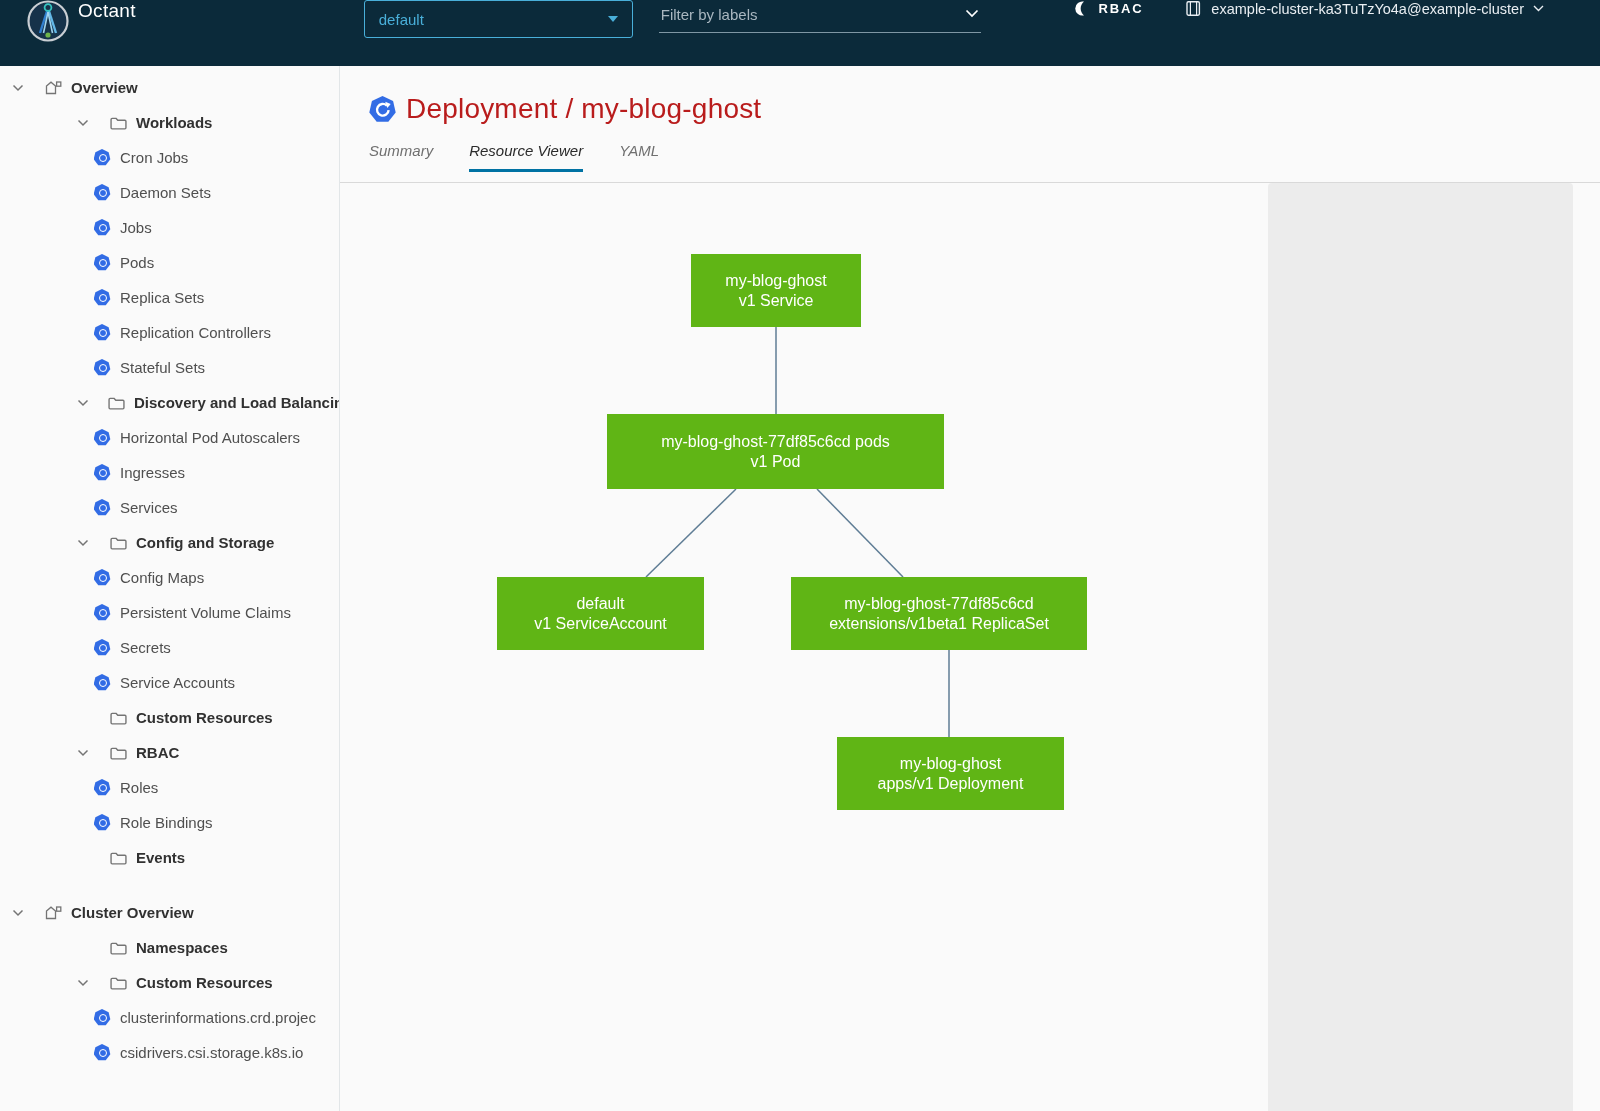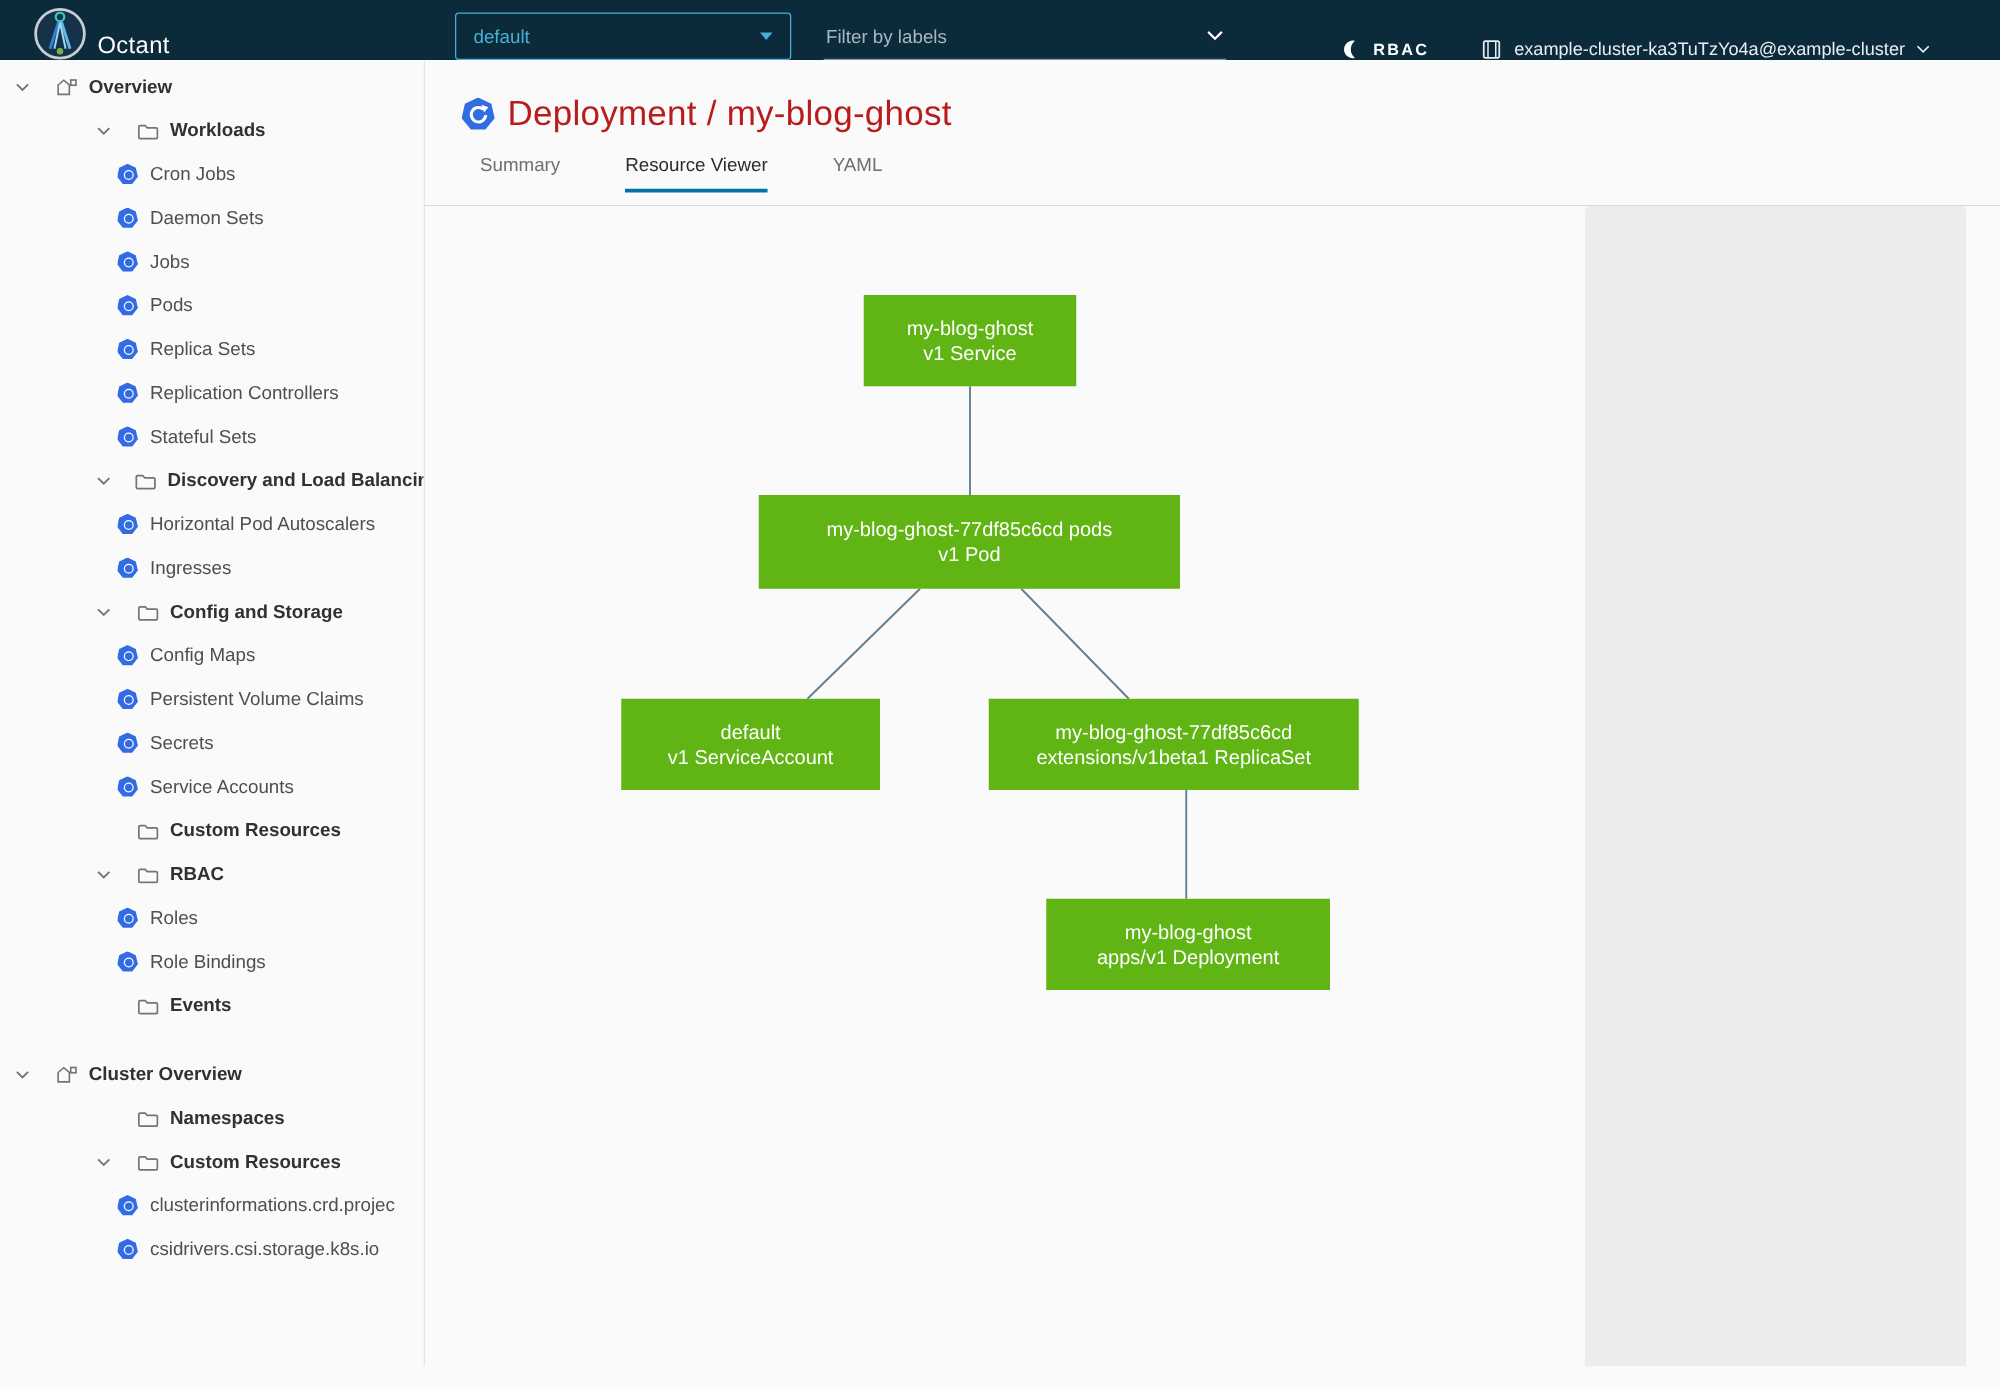--- a/index.html
+++ b/index.html
@@ -1,20 +1,20 @@
 <!DOCTYPE html>
 <html><head>
 <meta charset="utf-8">
 <style>
   * { box-sizing: border-box; margin: 0; padding: 0; }
   html,body { width:1600px; height:1111px; overflow:hidden; background:#fafafa;
               font-family:"Liberation Sans", sans-serif; }
 
   
-  .topbar { height:48px; background:#0b2a3a; display:flex; align-items:flex-end; }
+  .topbar { height:66px; background:#0b2a3a; display:flex; align-items:flex-start; }
   .logo { width:42px; height:42px; margin-left:27px; flex:0 0 auto; }
   .app-name { color:#ffffff; font-size:19px; font-weight:500; margin-left:9px; letter-spacing:.3px; }
   .ns-select { margin-left:228px; width:269px; height:38px; border:1px solid #49afd9; border-radius:3px;
                display:flex; align-items:center; justify-content:space-between; padding:0 14px;
                color:#49afd9; font-size:15px; cursor:pointer; }
   .ns-caret { width:0; height:0; border-left:5px solid transparent; border-right:5px solid transparent;
               border-top:6px solid #49afd9; }
   .filter-wrap { margin-left:26px; width:322px; position:relative; }
   .filter-input { width:100%; background:transparent; border:none; outline:none;
                   border-bottom:1px solid #7f97a4; color:#fff; font-size:15px; padding:6px 26px 9px 2px;
@@ -49,21 +49,21 @@
                clip-path:polygon(50% 0%,89% 19%,99% 61%,72% 95%,28% 95%,1% 61%,11% 19%); }
   .k8s-badge::after { content:""; position:absolute; left:5px; top:5px; width:6px; height:6px;
                       border:1.6px solid #fff; border-radius:50%; }
   .nav-label { overflow:hidden; }
 
   
   .main { flex:1; display:flex; flex-direction:column; background:#fafafa; }
   .page-head { height:117px; border-bottom:1px solid #d9d9d9; }
   .title-row { display:flex; align-items:center; margin:27px 0 0 29px; gap:10px; }
   .page-title { font-size:28px; font-weight:400; color:#b91c1c; letter-spacing:.2px; }
-  .tab-row { display:flex; margin:17px 0 0 44px; gap:52px; }
+  .tab-row { display:flex; margin:17px 0 0 29px; gap:36px;font-style:italic; }
   .tab { font-size:15px; color:#707070; padding-bottom:13px; cursor:pointer; }
   .tab.active { color:#2b2b2b; font-weight:500; border-bottom:3px solid #0072a3; padding-bottom:10px; }
 
   .content-row { flex:1; display:flex; }
   .graph-panel { flex:1; position:relative; background:#fafafa; }
   .graph-svg { position:absolute; left:0; top:0; }
   .graph-svg text { font-family:"Liberation Sans",sans-serif; font-size:16px; fill:#ffffff; }
   .detail-panel { width:305px; flex:0 0 305px; background:#ececec; border-radius:4px 4px 0 0; }
   .right-gutter { width:27px; flex:0 0 27px; background:#fafafa; }
 </style>
@@ -215,20 +215,27 @@
             <span class="k8s-badge"></span>
           </span>
           <span class="nav-label">Horizontal Pod Autoscalers</span>
         </div>
         <div class="nav-row lvl2">
           <span class="chev-slot"></span>
           <span class="icon-slot">
             <span class="k8s-badge"></span>
           </span>
           <span class="nav-label">Ingresses</span>
+        </div>
+        <div class="nav-row lvl2">
+          <span class="chev-slot"></span>
+          <span class="icon-slot">
+            <span class="k8s-badge"></span>
+          </span>
+          <span class="nav-label">Services</span>
         </div>
         <div class="nav-row lvl1 bold">
           <span class="chev-slot">
             <svg width="12" height="8" viewBox="0 0 12 8">
               <polyline points="1.5,1.5 6,6 10.5,1.5" fill="none" stroke="#747474" stroke-width="1.5"></polyline>
             </svg>
           </span>
           <span class="icon-slot">
             <svg width="17" height="14" viewBox="0 0 16 13">
               <path d="M1 3.2 Q1 2.2 2 2.2 L5.8 2.2 L7.3 3.9 L14 3.9 Q15 3.9 15 4.9 L15 11 Q15 12 14 12 L2 12 Q1 12 1 11 Z" fill="none" stroke="#747474" stroke-width="1.3"></path>

